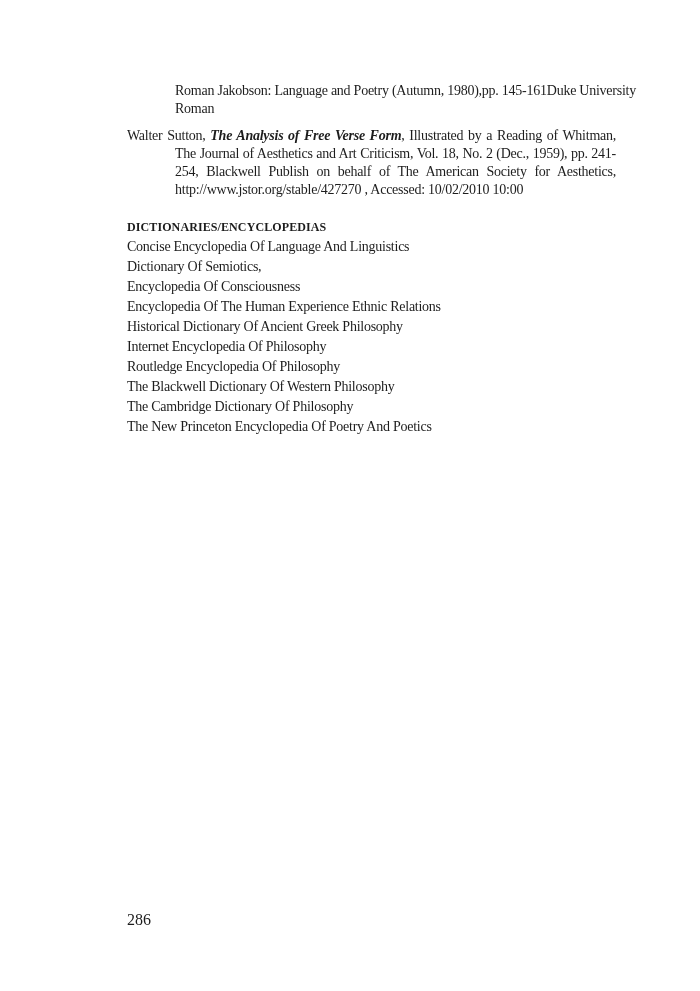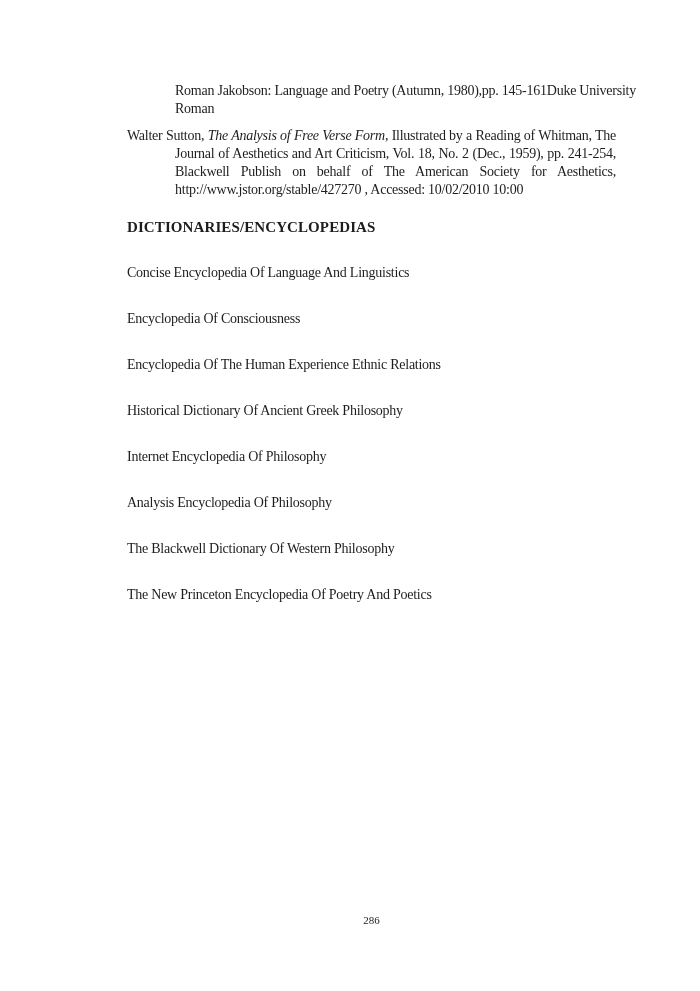--- a/index.html
+++ b/index.html
@@ -33,62 +33,64 @@
   .ref-continuation .line {
     display: block;
     white-space: nowrap;
   }
   .ref-entry {
     padding-left: 48px;
     text-indent: -48px;
     text-align: justify;
   }
   .ref-title {
-    font-weight: normal;
+    font-weight: bold;
     font-style: italic;
   }
   .section-heading {
-    font-size: 15px;
+    font-size: 12px;
     font-weight: bold;
     letter-spacing: 0.1px;
     margin-top: 19px;
   }
   .dict-item {
-    margin-top: 28px;
+    margin-top: 2px;
   }
   .page-footer {
     position: absolute;
     left: 127px;
     top: 911px;
     width: 489px;
-    text-align: center;
-    font-size: 11px;
+    text-align: left;
+    font-size: 16px;
     line-height: 18px;
   }
 </style>
 </head>
 <body>
 
 <div class="page">
   <div class="content">
 
     <p class="ref-continuation">
       <span class="line">Roman Jakobson: Language and Poetry (Autumn, 1980),pp. 145-161Duke University</span>
       <span class="line">Roman</span>
     </p>
 
     <p class="ref-entry"><span>Walter Sutton, </span><span class="ref-title">The Analysis of Free Verse Form</span><span>, Illustrated by a Reading of Whitman, The Journal of Aesthetics and Art Criticism, Vol. 18, No. 2 (Dec., 1959), pp. 241-254, Blackwell Publish on behalf of The American Society for Aesthetics, http://www.jstor.org/stable/427270 , Accessed: 10/02/2010 10:00</span></p>
 
     <h2 class="section-heading">DICTIONARIES/ENCYCLOPEDIAS</h2>
 
     <p class="dict-item">Concise Encyclopedia Of Language And Linguistics</p>
+    <p class="dict-item">Dictionary Of Semiotics,</p>
     <p class="dict-item">Encyclopedia Of Consciousness</p>
     <p class="dict-item">Encyclopedia Of The Human Experience Ethnic Relations</p>
     <p class="dict-item">Historical Dictionary Of Ancient Greek Philosophy</p>
     <p class="dict-item">Internet Encyclopedia Of Philosophy</p>
-    <p class="dict-item">Analysis Encyclopedia Of Philosophy</p>
+    <p class="dict-item">Routledge Encyclopedia Of Philosophy</p>
     <p class="dict-item">The Blackwell Dictionary Of Western Philosophy</p>
+    <p class="dict-item">The Cambridge Dictionary Of Philosophy</p>
     <p class="dict-item">The New Princeton Encyclopedia Of Poetry And Poetics</p>
 
   </div>
 
   <div class="page-footer">286</div>
 </div>
 
 </body></html>

